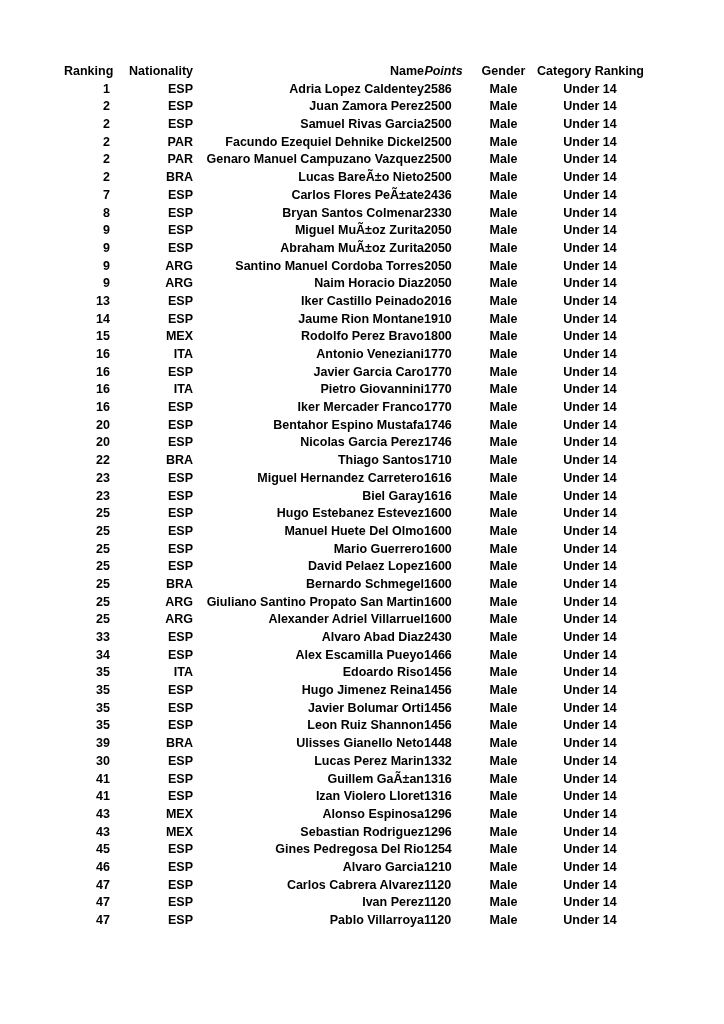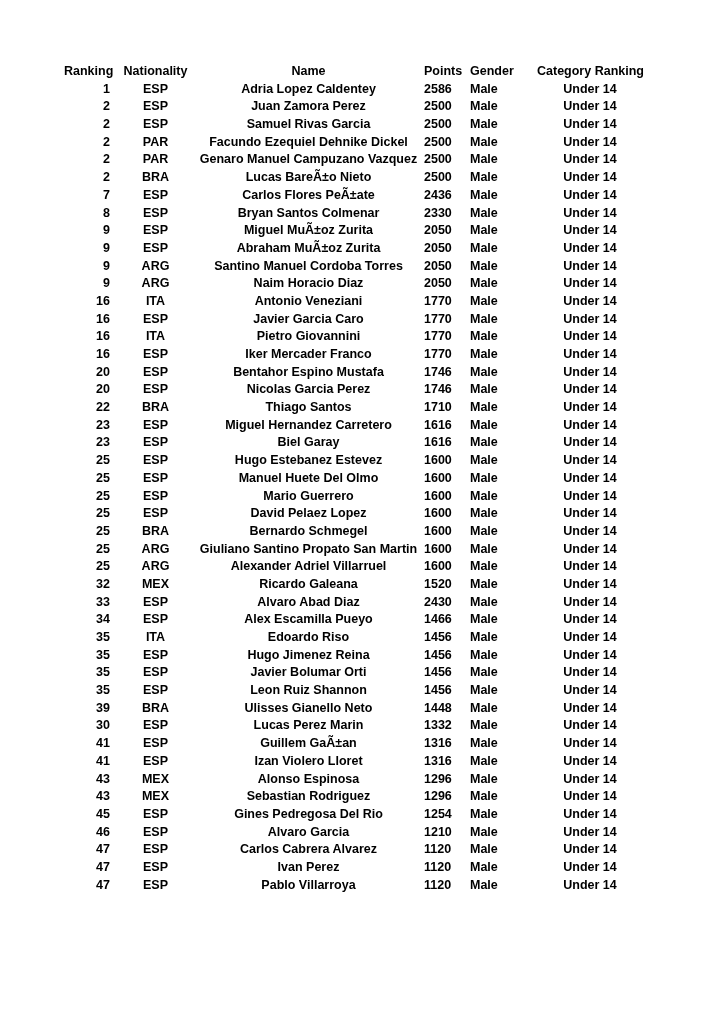--- a/index.html
+++ b/index.html
@@ -40,25 +40,25 @@
   
   col.w-rank { width: 50px; }
   col.w-nat  { width: 79px; }
   col.w-name { width: 231px; }
   col.w-pts  { width: 43px; }
   col.w-gen  { width: 70px; }
   col.w-cat  { width: 93px; }
 
   th.c-rank { text-align: left; }
   td.c-rank { text-align: right; padding-right: 4px; }
-  th.c-nat, td.c-nat { text-align: center; padding-left: 4px; }
-  th.c-name, td.c-name { text-align: center; margin-left: 48px; }
-  th.c-pts { text-align: left; padding-right: 4px; }
+  th.c-nat, td.c-nat { text-align: right; padding-left: 4px; }
+  th.c-name, td.c-name { text-align: right; margin-left: 48px; }
+  th.c-pts { text-align: center; padding-right: 4px; font-style: italic; }
   td.c-pts { padding-right: 1px; }
-  th.c-gen, td.c-gen { text-align: left; padding-left: 3px; }
+  th.c-gen, td.c-gen { text-align: center; padding-left: 3px; }
   th.c-cat { text-align: left; margin-left: 36px; }
   td.c-cat { text-align: center; padding-right: 1px; }
 </style>
 </head>
 <body>
 
 <div class="page">
   <table class="ranking-table">
     <colgroup>
       <col class="w-rank">
@@ -169,20 +169,44 @@
   </tr>
         <tr>
     <td class="c-rank">9</td>
     <td class="c-nat">ARG</td>
     <td class="c-name">Naim Horacio Diaz</td>
     <td class="c-pts">2050</td>
     <td class="c-gen">Male</td>
     <td class="c-cat">Under 14</td>
   </tr>
         <tr>
+    <td class="c-rank">13</td>
+    <td class="c-nat">ESP</td>
+    <td class="c-name">Iker Castillo Peinado</td>
+    <td class="c-pts">2016</td>
+    <td class="c-gen">Male</td>
+    <td class="c-cat">Under 14</td>
+  </tr>
+        <tr>
+    <td class="c-rank">14</td>
+    <td class="c-nat">ESP</td>
+    <td class="c-name">Jaume Rion Montane</td>
+    <td class="c-pts">1910</td>
+    <td class="c-gen">Male</td>
+    <td class="c-cat">Under 14</td>
+  </tr>
+        <tr>
+    <td class="c-rank">15</td>
+    <td class="c-nat">MEX</td>
+    <td class="c-name">Rodolfo Perez Bravo</td>
+    <td class="c-pts">1800</td>
+    <td class="c-gen">Male</td>
+    <td class="c-cat">Under 14</td>
+  </tr>
+        <tr>
     <td class="c-rank">16</td>
     <td class="c-nat">ITA</td>
     <td class="c-name">Antonio Veneziani</td>
     <td class="c-pts">1770</td>
     <td class="c-gen">Male</td>
     <td class="c-cat">Under 14</td>
   </tr>
         <tr>
     <td class="c-rank">16</td>
     <td class="c-nat">ESP</td>
@@ -293,28 +317,20 @@
     <td class="c-name">Giuliano Santino Propato San Martin</td>
     <td class="c-pts">1600</td>
     <td class="c-gen">Male</td>
     <td class="c-cat">Under 14</td>
   </tr>
         <tr>
     <td class="c-rank">25</td>
     <td class="c-nat">ARG</td>
     <td class="c-name">Alexander Adriel Villarruel</td>
     <td class="c-pts">1600</td>
-    <td class="c-gen">Male</td>
-    <td class="c-cat">Under 14</td>
-  </tr>
-        <tr>
-    <td class="c-rank">32</td>
-    <td class="c-nat">MEX</td>
-    <td class="c-name">Ricardo Galeana</td>
-    <td class="c-pts">1520</td>
     <td class="c-gen">Male</td>
     <td class="c-cat">Under 14</td>
   </tr>
         <tr>
     <td class="c-rank">33</td>
     <td class="c-nat">ESP</td>
     <td class="c-name">Alvaro Abad Diaz</td>
     <td class="c-pts">2430</td>
     <td class="c-gen">Male</td>
     <td class="c-cat">Under 14</td>

